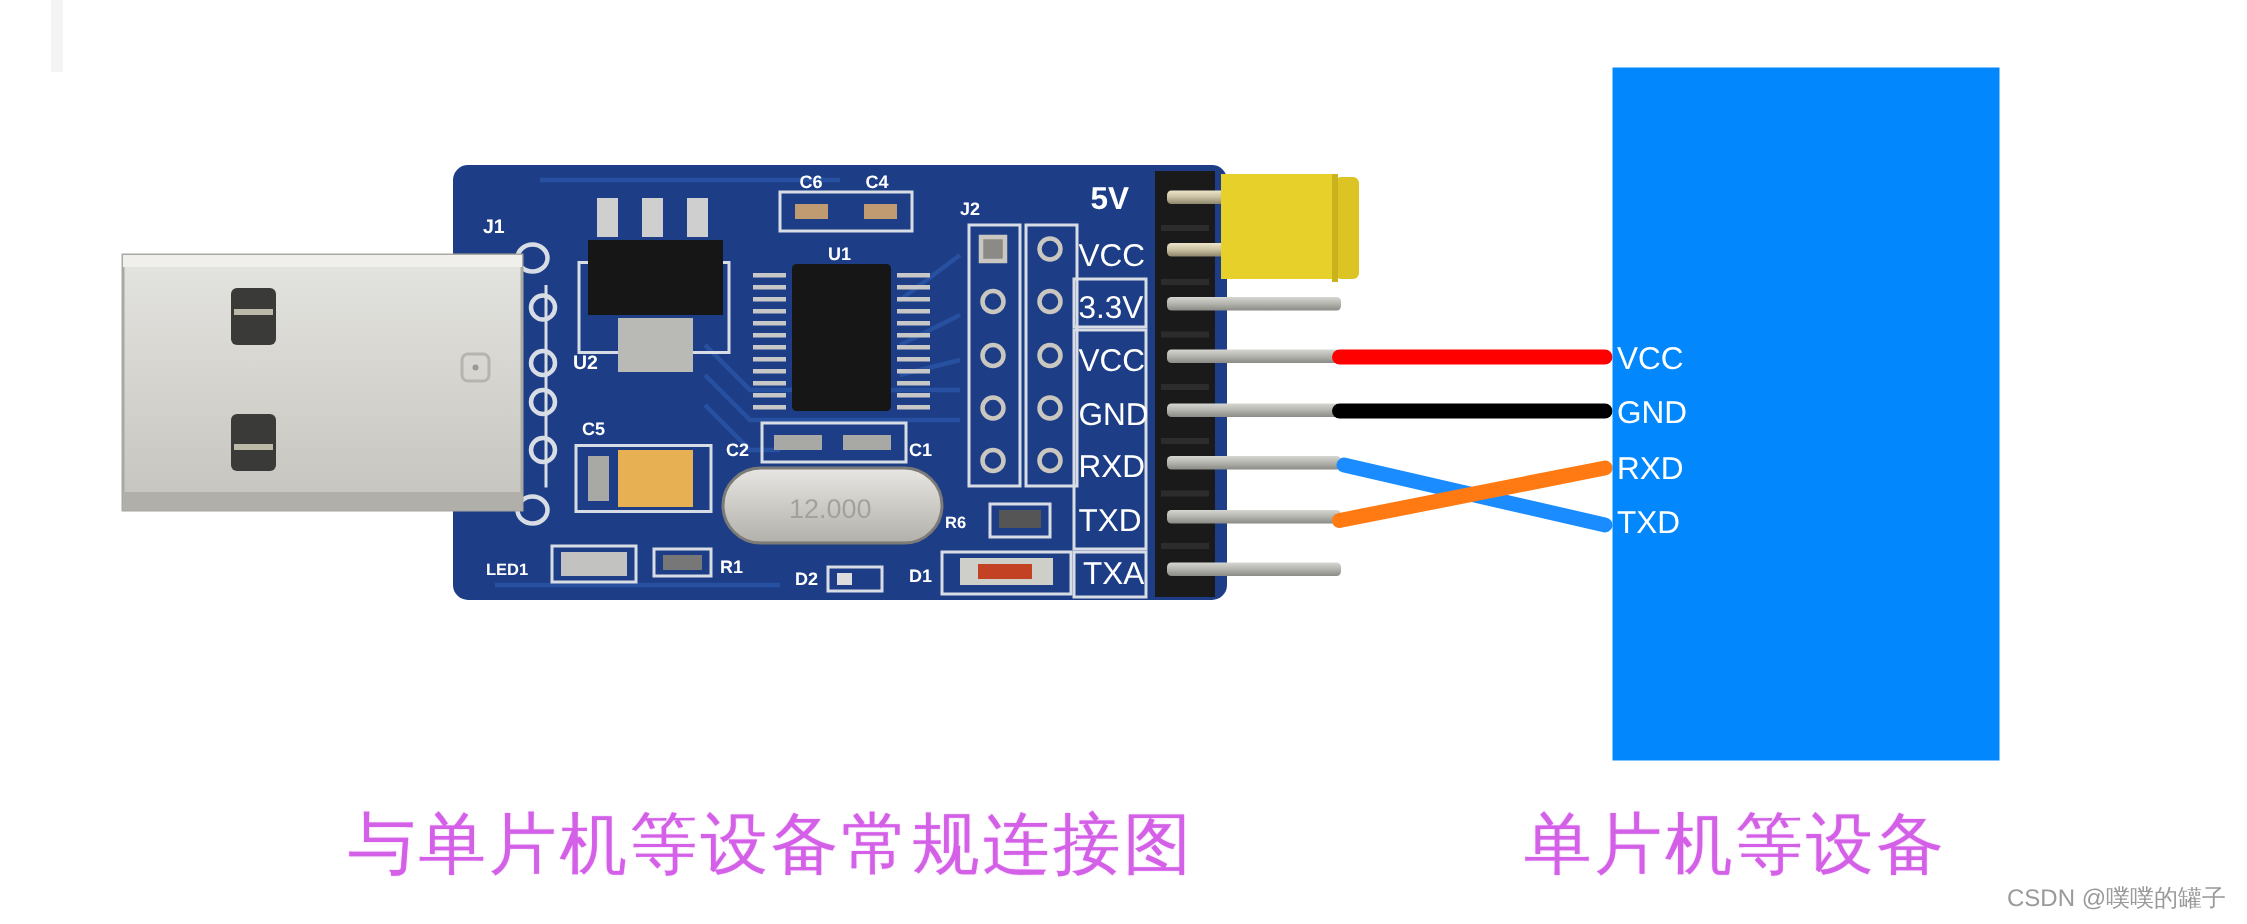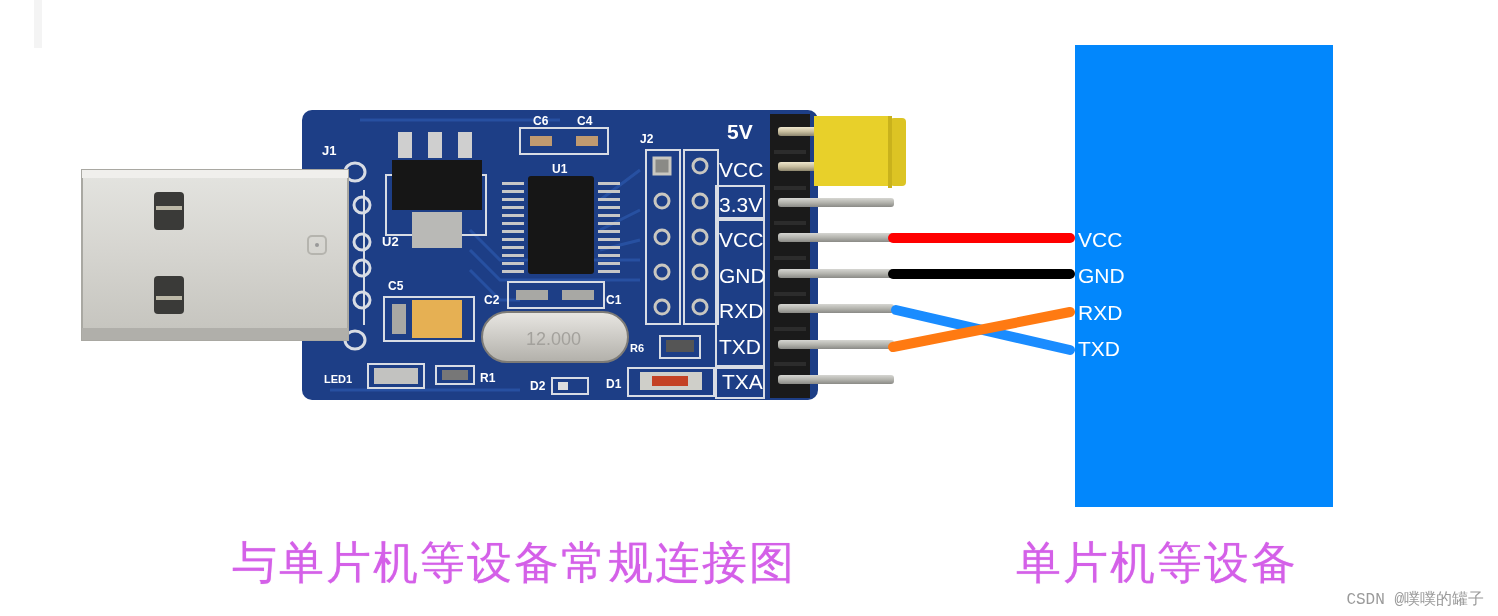--- a/index.html
+++ b/index.html
@@ -6,21 +6,21 @@
   body { width: 1498px; height: 616px; position: relative; overflow: hidden;
          font-family: "Liberation Sans", "DejaVu Sans", sans-serif; }
   #scene { position: absolute; left: 0; top: 0; width: 1498px; height: 616px; }
   .pcb-text { fill: #ffffff; font-family: "Liberation Sans", sans-serif; font-weight: bold; }
   .pin-label { fill: #ffffff; font-family: "Liberation Sans", sans-serif; font-size: 21px; }
   .dev-label { position: absolute; color: #ffffff; font-size: 21px; font-family: "Liberation Sans", sans-serif; line-height: 1; }
   .caption { position: absolute; color: #d460e8; font-size: 45px; font-family: "DejaVu Sans", sans-serif;
              letter-spacing: 2px; line-height: 1; white-space: nowrap;
              text-shadow: 0 0 1px #e7a0f3; }
   .watermark { position: absolute; right: 14px; bottom: 6px; color: #9a9a9a; font-size: 16px;
-               font-family: Liberation Mono, monospace; white-space: nowrap; }
+               font-family: Liberation Sans, sans-serif; white-space: nowrap; }
   .device { position: absolute; left: 1075px; top: 45px; width: 258px; height: 462px; background: #0287fc; }
 </style>
 </head>
 <body>
 
 <div id="scene">
   <svg width="1498" height="616" viewBox="0 0 1498 616">
     <defs>
       <linearGradient id="metal" x1="0" y1="0" x2="0" y2="1">
         <stop offset="0" stop-color="#e4e4e0"></stop>

